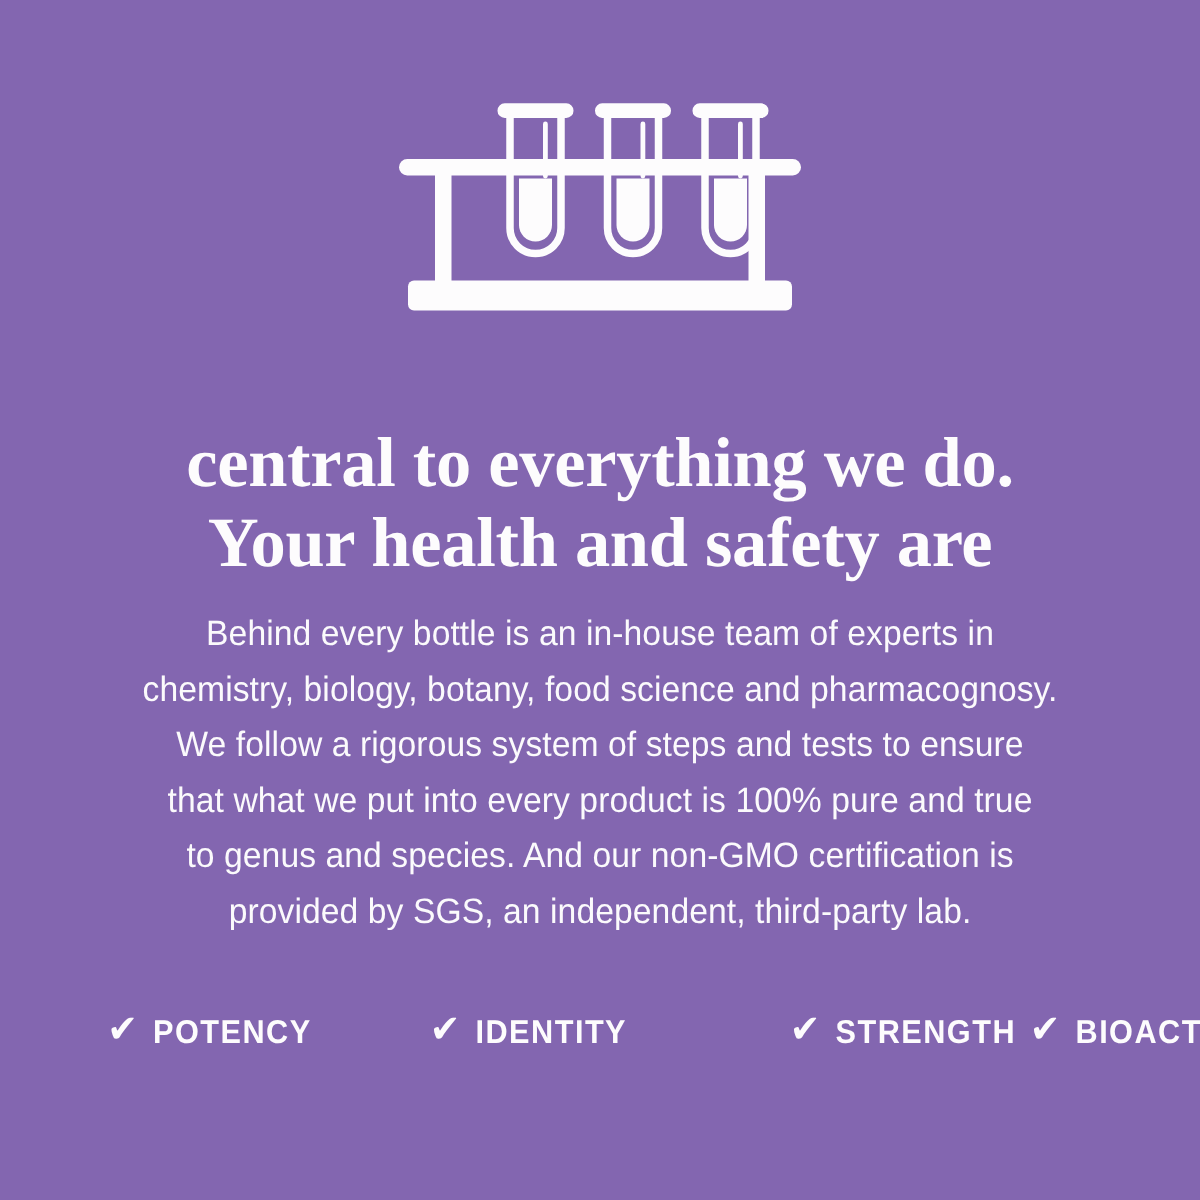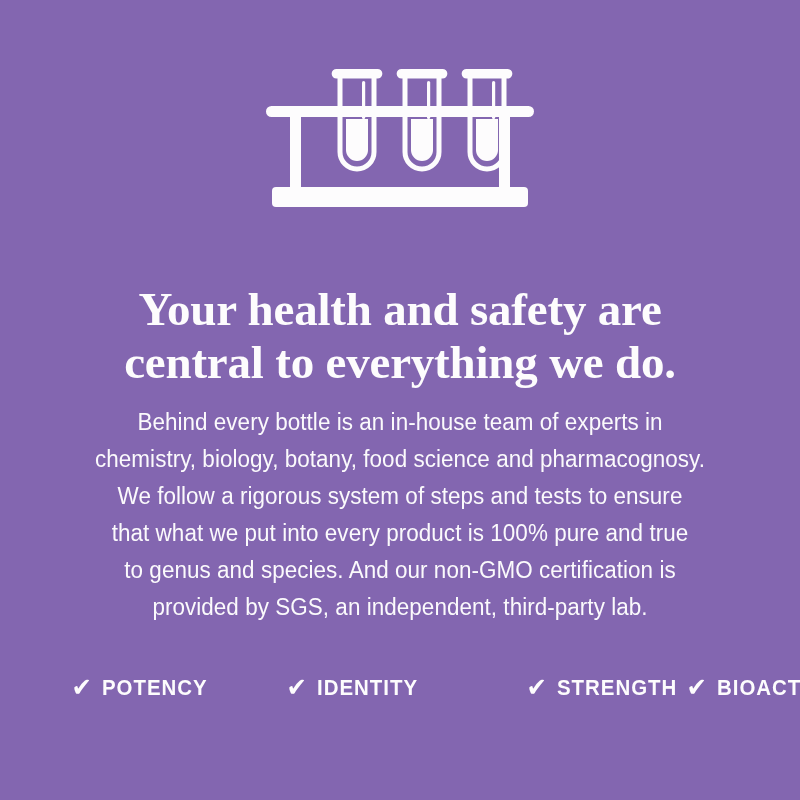--- a/index.html
+++ b/index.html
@@ -151,22 +151,22 @@
       <g fill="#fdfcfd">
         <rect x="0" y="49" width="268" height="11" rx="5.5"></rect>
         <rect x="24" y="55" width="11" height="78"></rect>
         <rect x="233" y="55" width="11" height="78"></rect>
         <rect x="6" y="130" width="256" height="20" rx="4"></rect>
       </g>
     </svg>
   </div>
 
   <h1 class="headline">
+    <span class="hl-line">central to everything we do.</span>
     <span class="hl-line">Your health and safety are</span>
-    <span class="hl-line">central to everything we do.</span>
   </h1>
 
   <p class="body-copy">
     <span class="bc-line">Behind every bottle is an in-house team of experts in</span>
     <span class="bc-line">chemistry, biology, botany, food science and pharmacognosy.</span>
     <span class="bc-line">We follow a rigorous system of steps and tests to ensure</span>
     <span class="bc-line">that what we put into every product is 100% pure and true</span>
     <span class="bc-line">to genus and species. And our non-GMO certification is</span>
     <span class="bc-line">provided by SGS, an independent, third-party lab.</span>
   </p>

